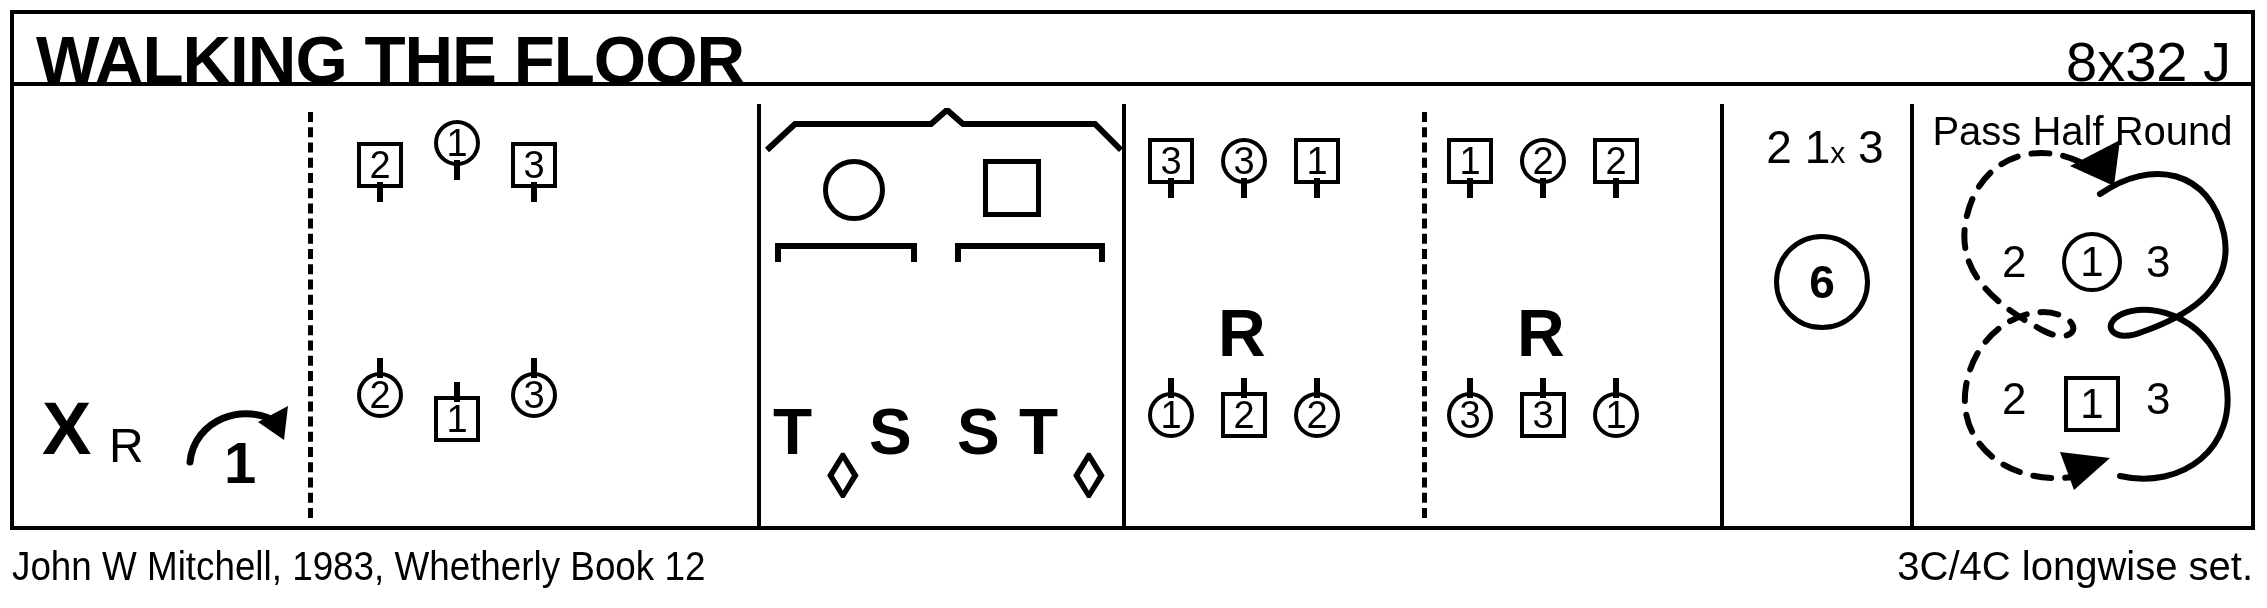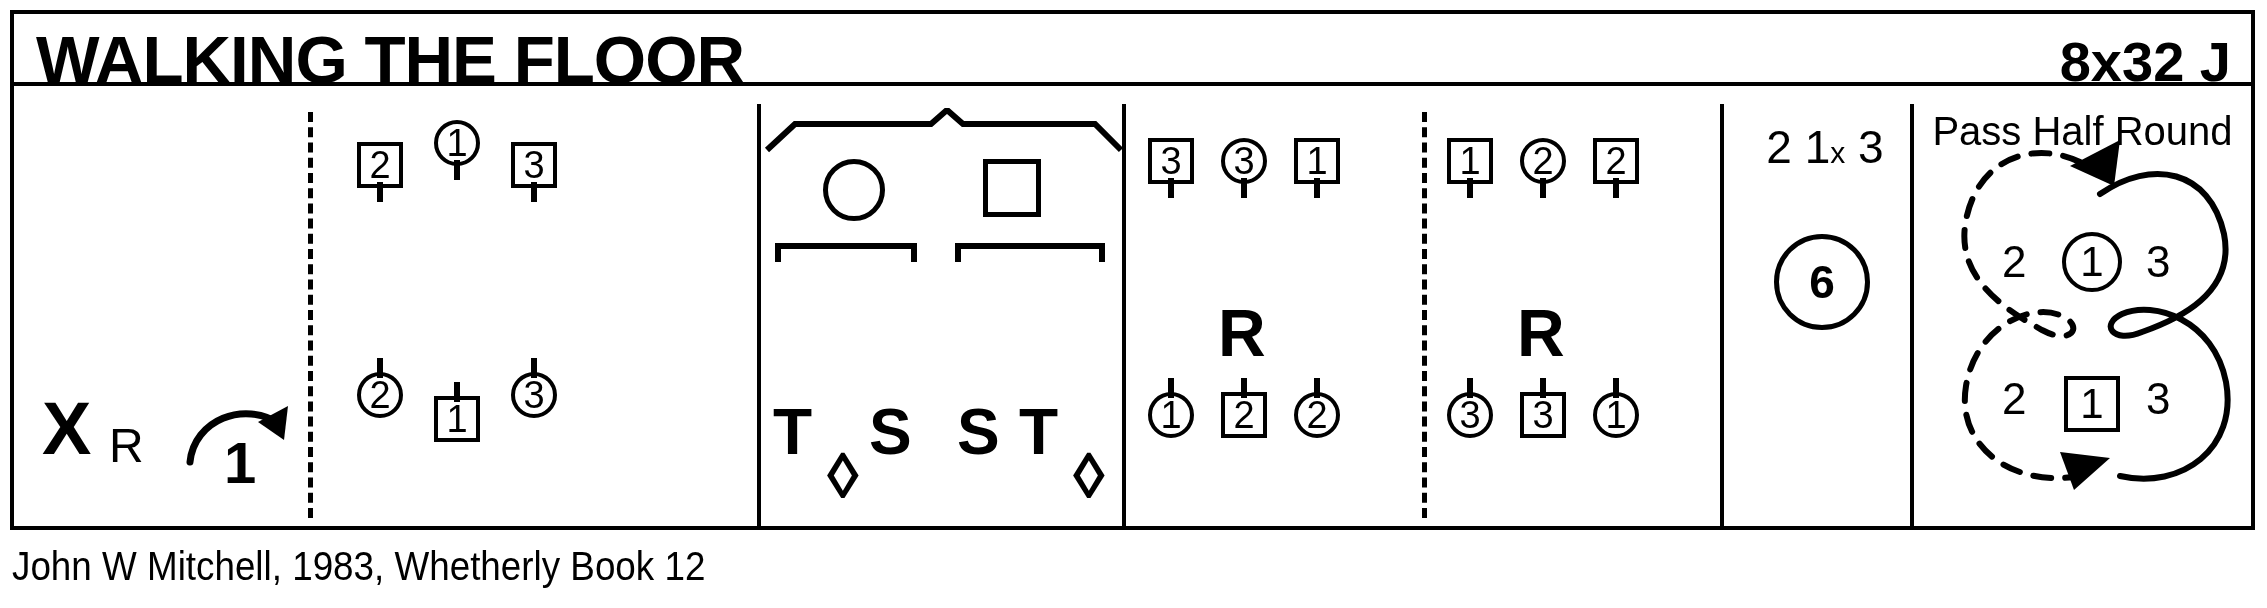--- a/index.html
+++ b/index.html
@@ -13,21 +13,21 @@
 
   
   .titlebar{position:absolute;left:0;top:0;width:100%;height:72px;
             border-bottom:4px solid #000;box-sizing:border-box;}
   .dance-title{position:absolute;left:22px;top:10px;
                font-size:66px;font-weight:bold;line-height:72px;
                letter-spacing:-1px;
                transform:scaleX(1.02);transform-origin:left center;
                white-space:nowrap;}
   .dance-meta{position:absolute;right:20px;top:14px;
-              font-size:56px;font-weight:bold;line-height:68px;white-space:nowrap;}
+              font-size:56px;font-weight:normal;line-height:68px;white-space:nowrap;}
 
   
   .body-row{position:absolute;left:0;top:90px;right:0;bottom:0;}
   .cell{position:absolute;top:0;bottom:0;box-sizing:border-box;}
   .cell.solid-right{border-right:4px solid #000;}
   .cell.dash-right:after{content:"";position:absolute;right:-2px;top:8px;bottom:8px;width:0;
         border-left:5px dashed #000;}
 
   
   #cell-intro{left:0;width:297px;}
@@ -268,15 +268,16 @@
           <span>1</span>
         </div>
         <div class="num" style="left:232px;top:272px;">3</div>
       </div>
 
     </div>
   </div>
 
   <div class="footer">
     <div id="devised">John W Mitchell, 1983, Whetherly Book 12</div>
+    <div id="setting">3C/4C longwise set.</div>
   </div>
 
 </div>
 
 </body></html>

